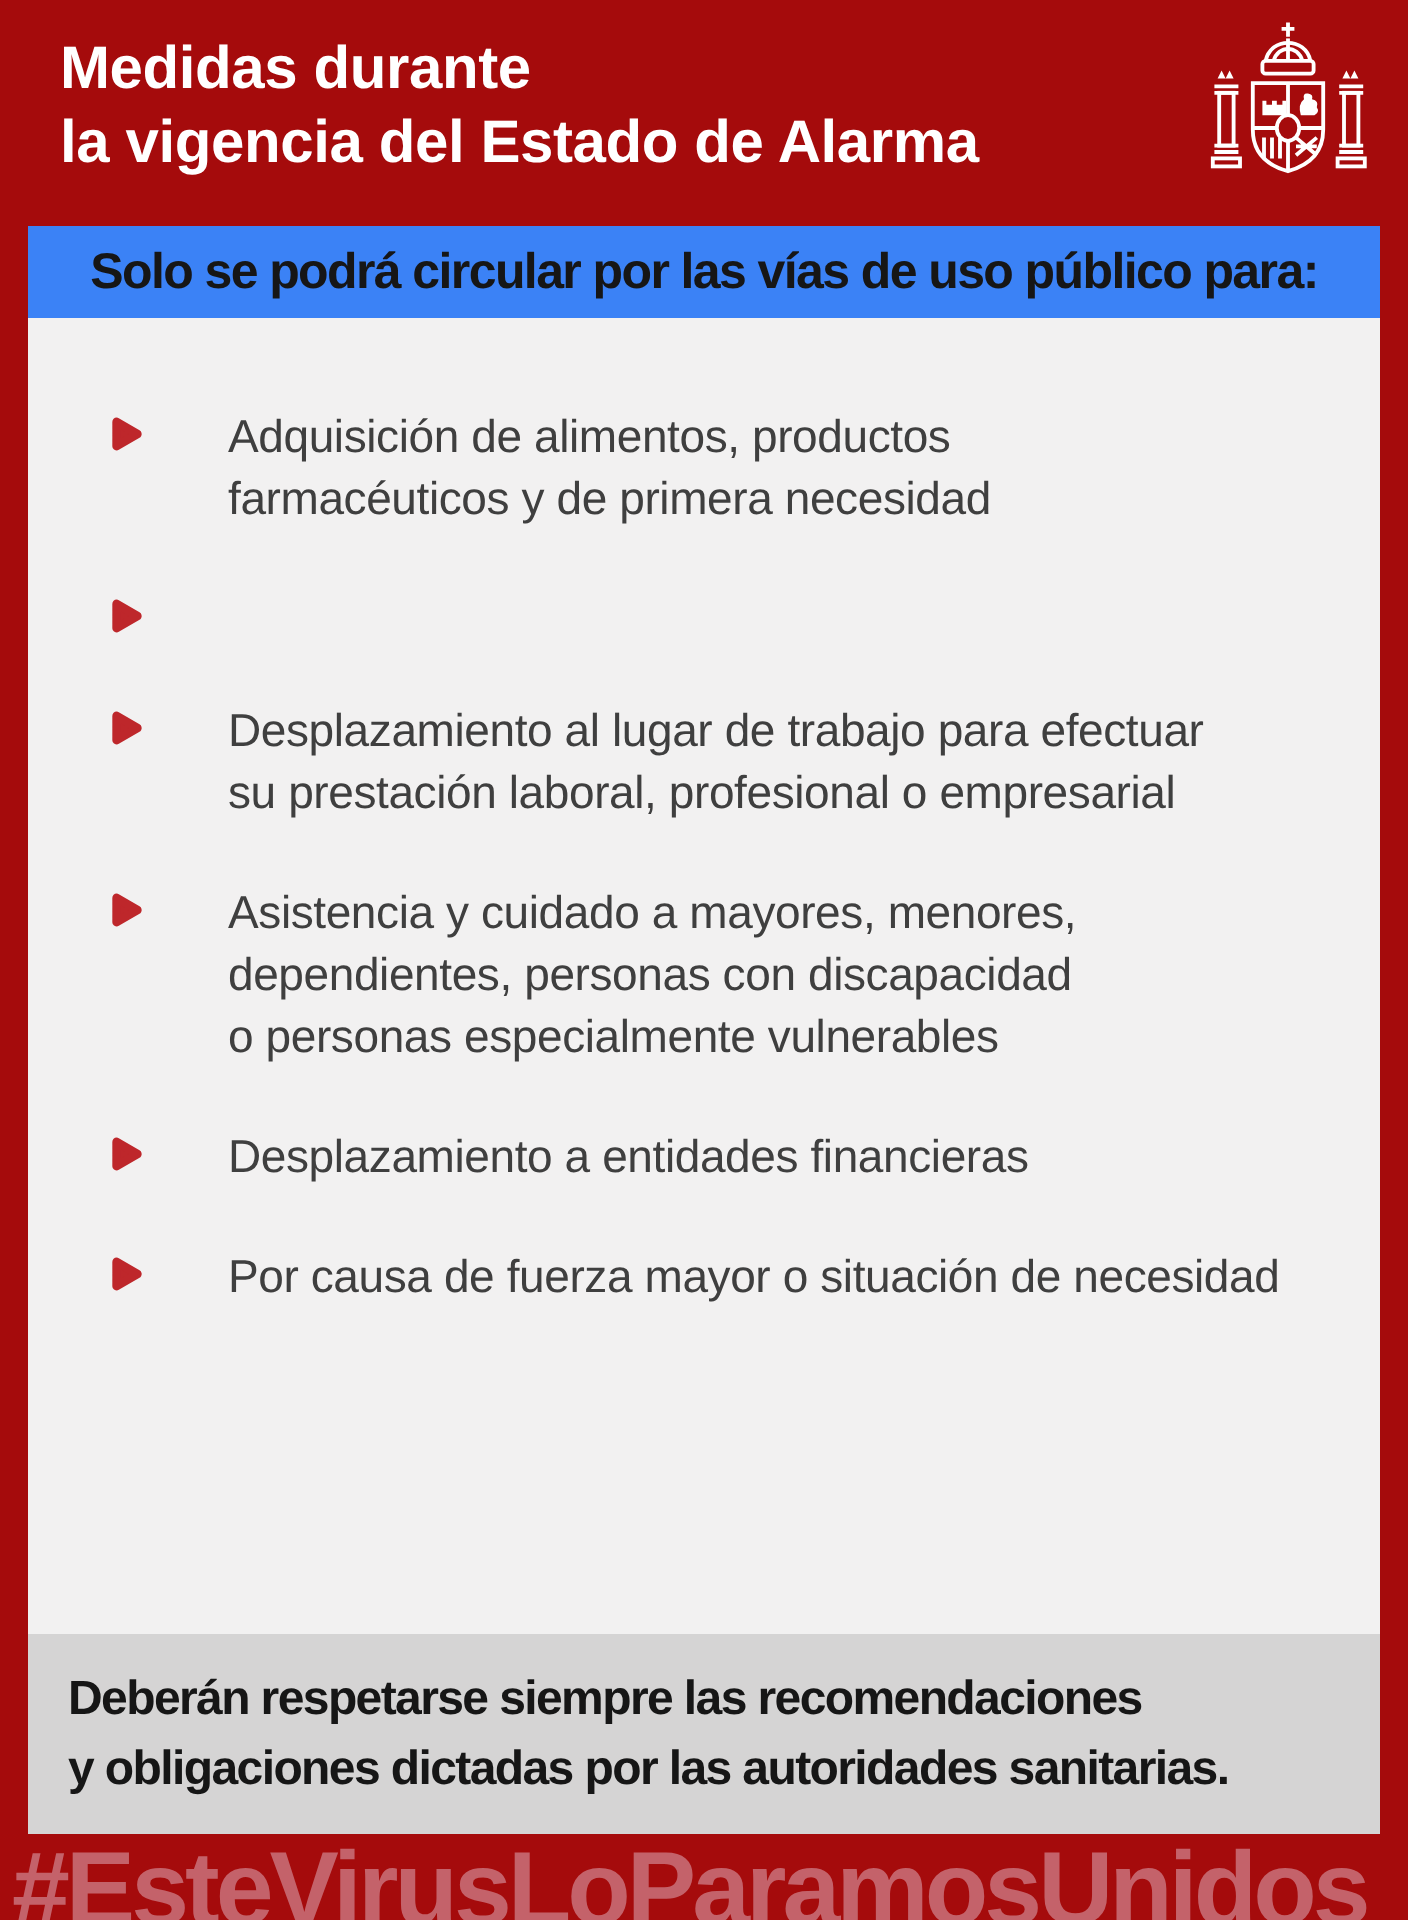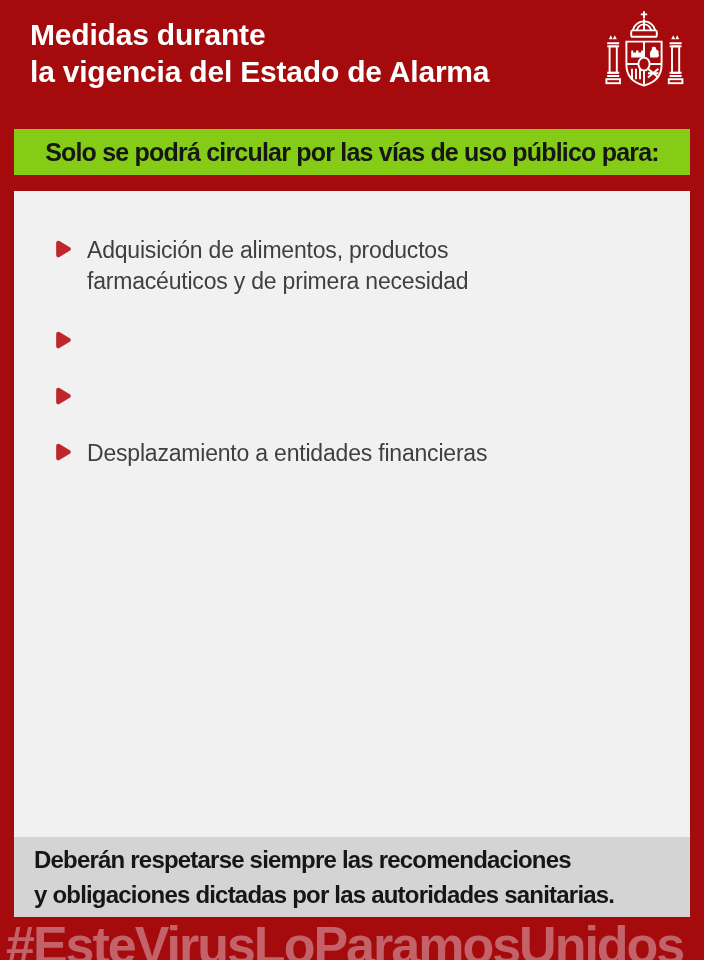--- a/index.html
+++ b/index.html
@@ -19,44 +19,44 @@
   .header { position: relative; height: 113px; flex: none; }
   .title {
     position: absolute; left: 30px; top: 16px;
     font-size: 30px; font-weight: bold; color: #FFFFFF;
     line-height: 37px; letter-spacing: -0.2px;
     white-space: pre-line;
   }
   .emblem { position: absolute; right: 12px; top: 8px; width: 96px; height: 96px; }
   
   .bar1 {
-    margin: 16px 14px; height: 46px; flex: none;
-    background: #84cc16;
+    margin: 0 14px; height: 46px; flex: none;
+    background: #3b82f6;
     display: flex; align-items: center; justify-content: center;
     font-size: 25px; font-weight: bold; color: #161616;
     letter-spacing: -0.8px;
   }
   
   .body-panel {
     margin: 0 14px; flex: 1;
     background: #F2F1F1;
     padding: 44px 16px 0 40px;
     box-sizing: border-box;
   }
-  .item { display: flex; margin-bottom: 29px; }
+  .item { display: flex; margin-bottom: 29px; gap: 27px; }
   .item:last-child { margin-bottom: 0; }
   .bullet { flex: none; width: 20px; height: 24px; margin-right: 13px; padding-top: 3px; }
   .bullet svg path { fill: #BE272B; stroke: #BE272B; }
   .item-text {
     font-size: 23px; line-height: 31px; color: #3F3F3F;
     letter-spacing: -0.2px; white-space: pre-line;
   }
   
   .bar2 {
-    margin: 0 14px; height: 80px; flex: none;
+    margin: 0 14px; height: 100px; flex: none;
     background: #D5D4D4;
     display: flex; align-items: center;
     padding: 0 14px 0 20px; box-sizing: border-box;
     font-size: 24px; font-weight: bold; color: #161616;
     line-height: 35px; letter-spacing: -0.8px;
     white-space: pre-line;
   }
   
   .footer { position: relative; height: 43px; flex: none; text-align: center; }
   .hashtag {
@@ -135,33 +135,53 @@
           </svg>
       </span>
     </div>
 
     <div class="item">
       <span class="bullet">
         <svg width="19" height="22" viewBox="0 0 22 22">
             <path d="M5 4 L17 11 L5 18 Z" stroke-width="5" stroke-linejoin="round"></path>
           </svg>
       </span>
+      <span class="item-text">Desplazamiento al lugar de trabajo para efectuar
+su prestación laboral, profesional o empresarial</span>
     </div>
 
 
+    <div class="item">
+      <span class="bullet">
+        <svg width="19" height="22" viewBox="0 0 22 22">
+            <path d="M5 4 L17 11 L5 18 Z" stroke-width="5" stroke-linejoin="round"></path>
+          </svg>
+      </span>
+      <span class="item-text">Asistencia y cuidado a mayores, menores,
+dependientes, personas con discapacidad
+o personas especialmente vulnerables</span>
+    </div>
 
     <div class="item">
       <span class="bullet">
         <svg width="19" height="22" viewBox="0 0 22 22">
             <path d="M5 4 L17 11 L5 18 Z" stroke-width="5" stroke-linejoin="round"></path>
           </svg>
       </span>
       <span class="item-text">Desplazamiento a entidades financieras</span>
     </div>
 
+    <div class="item">
+      <span class="bullet">
+        <svg width="19" height="22" viewBox="0 0 22 22">
+            <path d="M5 4 L17 11 L5 18 Z" stroke-width="5" stroke-linejoin="round"></path>
+          </svg>
+      </span>
+      <span class="item-text">Por causa de fuerza mayor o situación de necesidad</span>
+    </div>
 
 
   </div>
 
   <div class="bar2">
     <span>Deberán respetarse siempre las recomendaciones
 y obligaciones dictadas por las autoridades sanitarias.</span>
   </div>
 
   <div class="footer">

